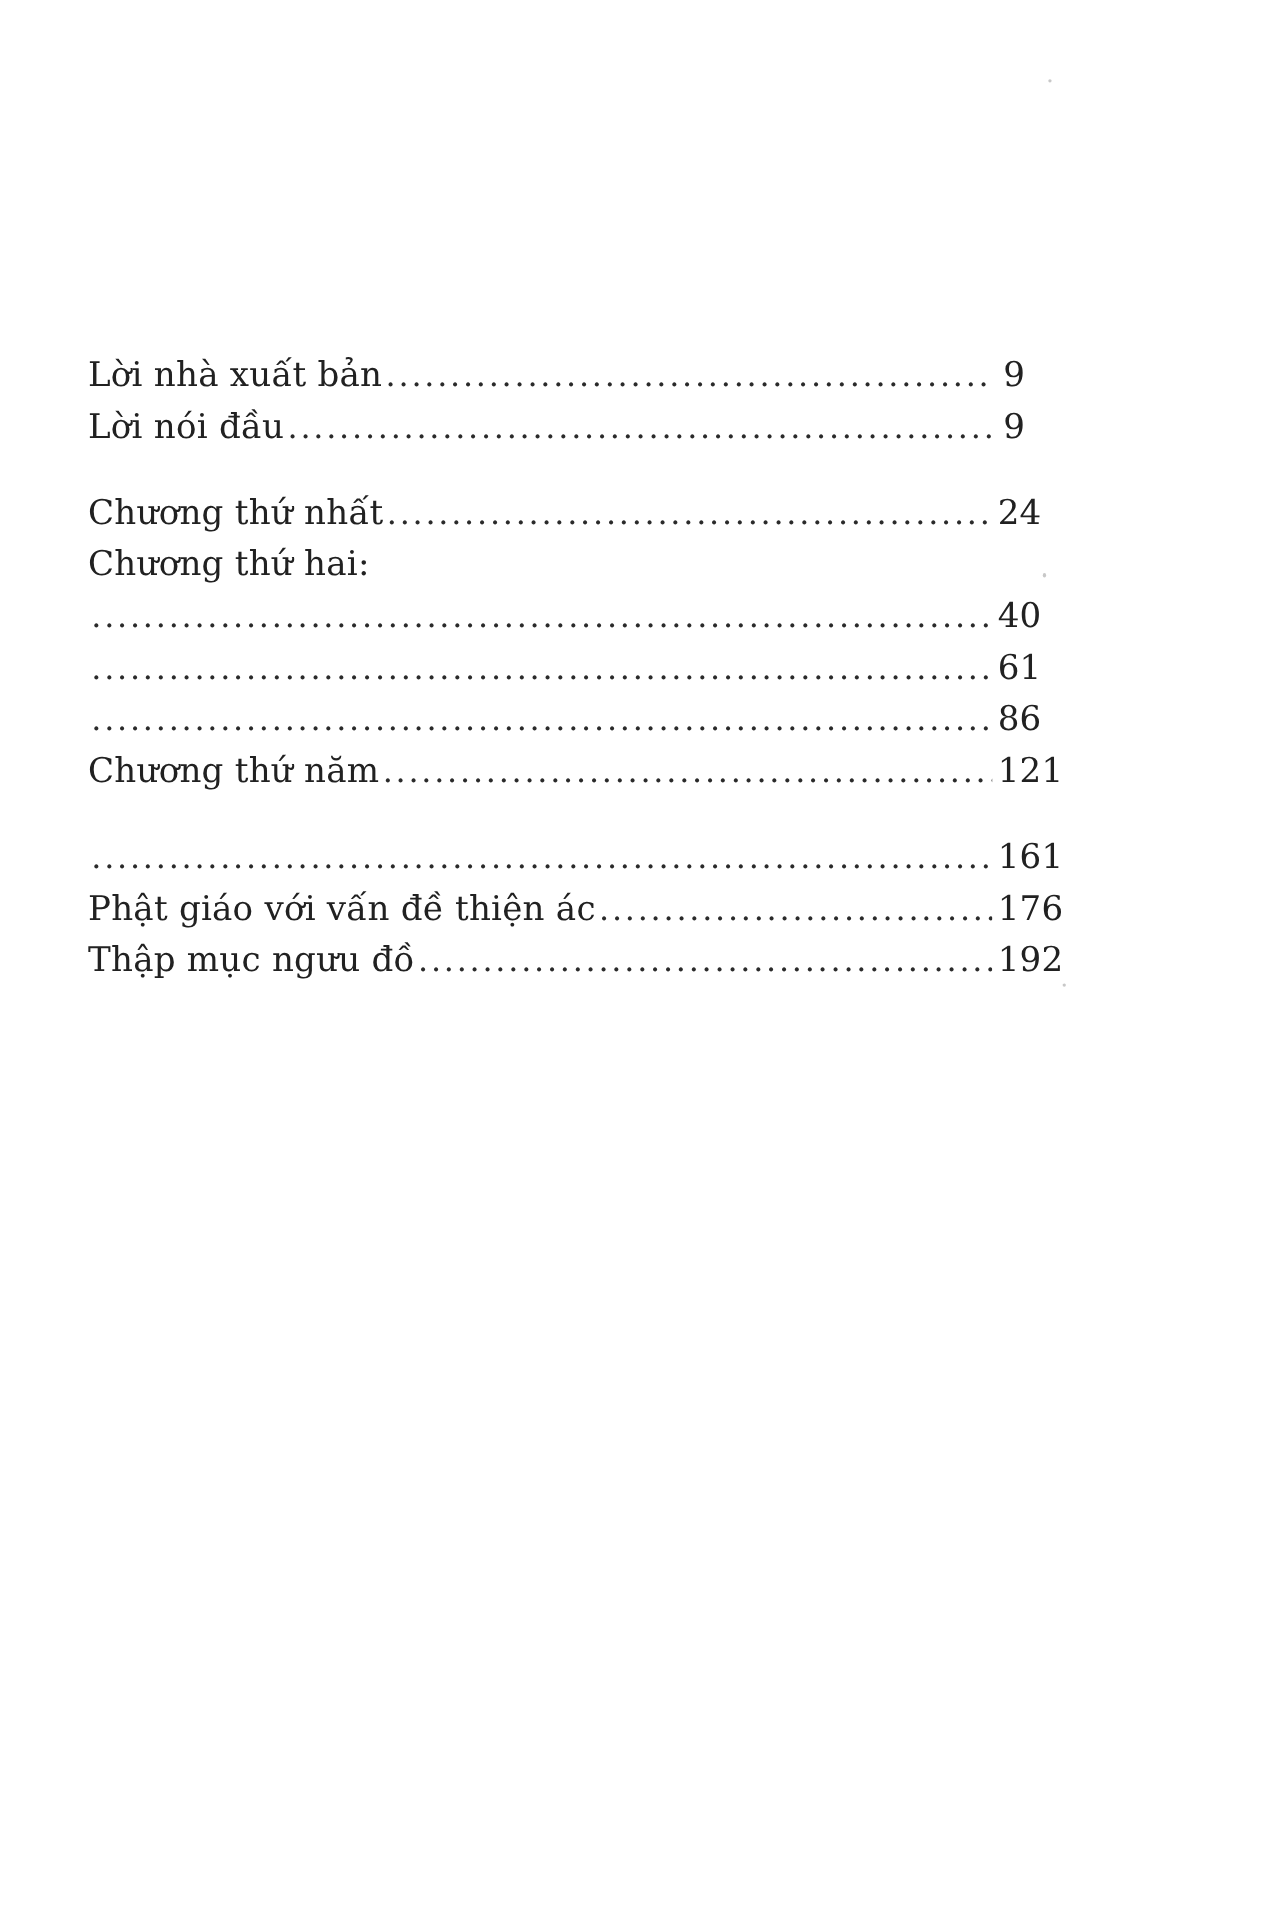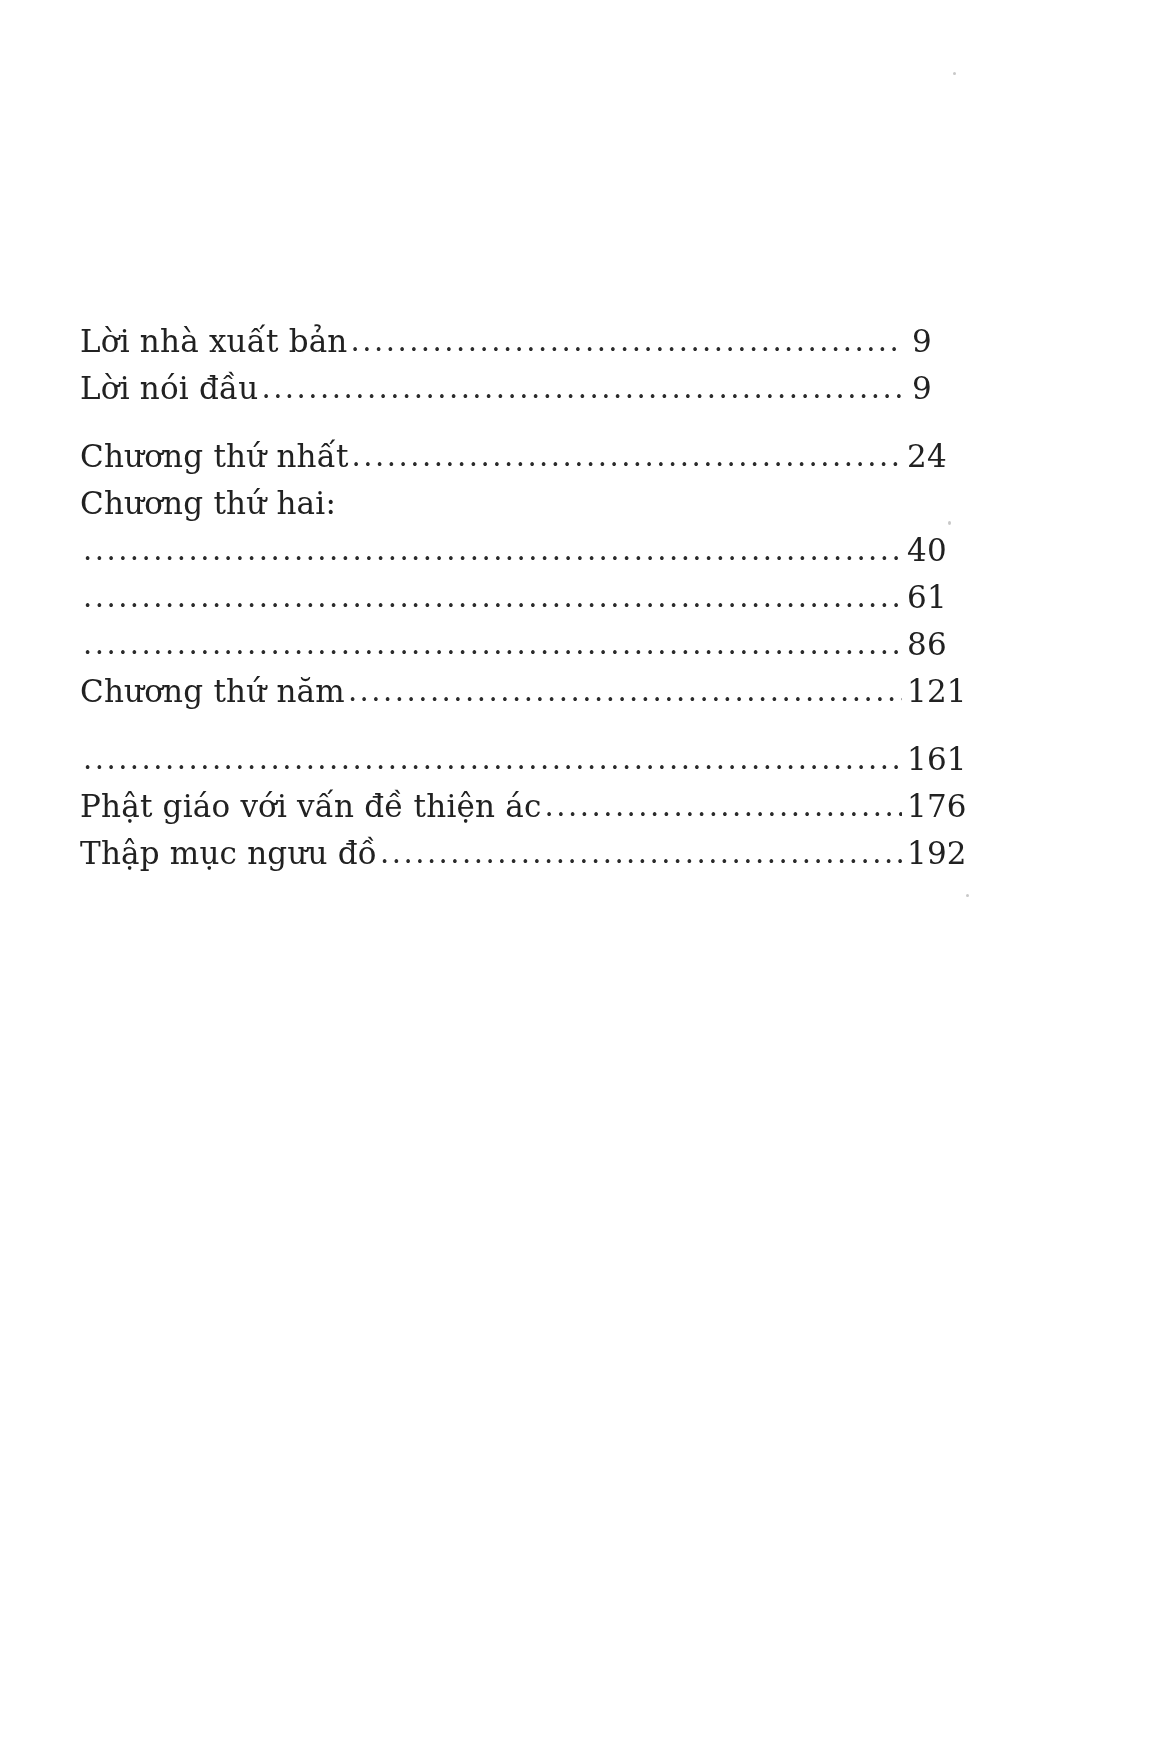--- a/index.html
+++ b/index.html
@@ -23,21 +23,21 @@
     position: absolute;
     top: 0; left: 0;
     width: 1150px; height: 1744px;
   }
   .toc {
     position: absolute;
     top: 318px;
     left: 80px;
     right: 218px; 
   }
-  .toc-group + .toc-group { margin-top: 21px; }
+  .toc-group + .toc-group { margin-top: 31px; }
   .toc-row {
     display: flex;
     align-items: flex-end;
     height: 47px;
     font-size: 31px;
     line-height: 47px;
     letter-spacing: 0.2px;
   }
   .toc-title { white-space: nowrap; }
   .toc-leader {

